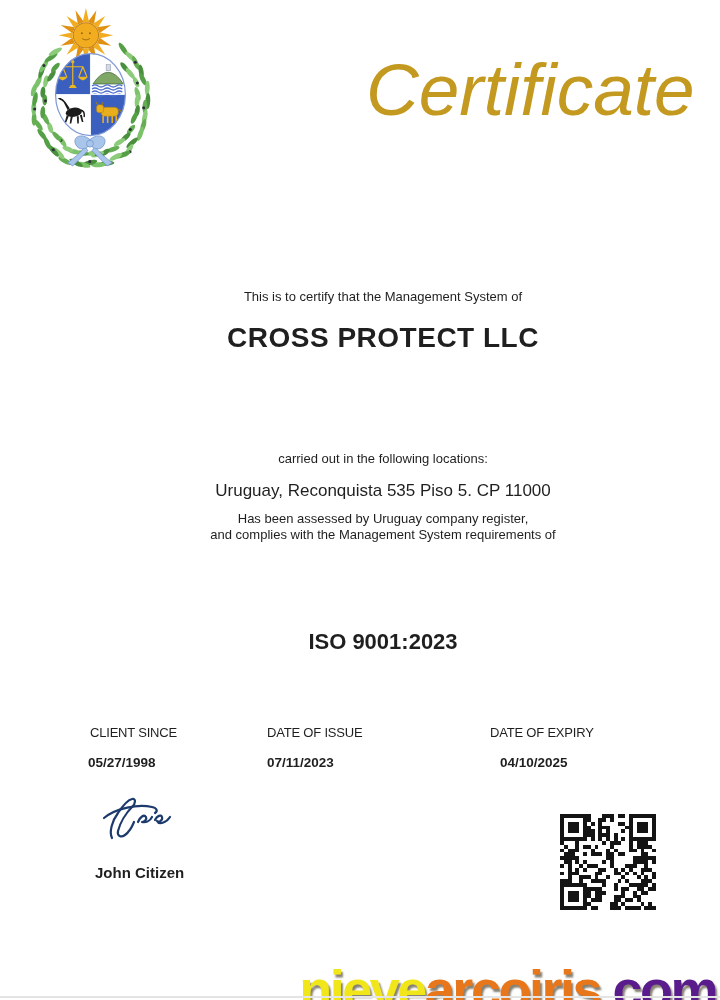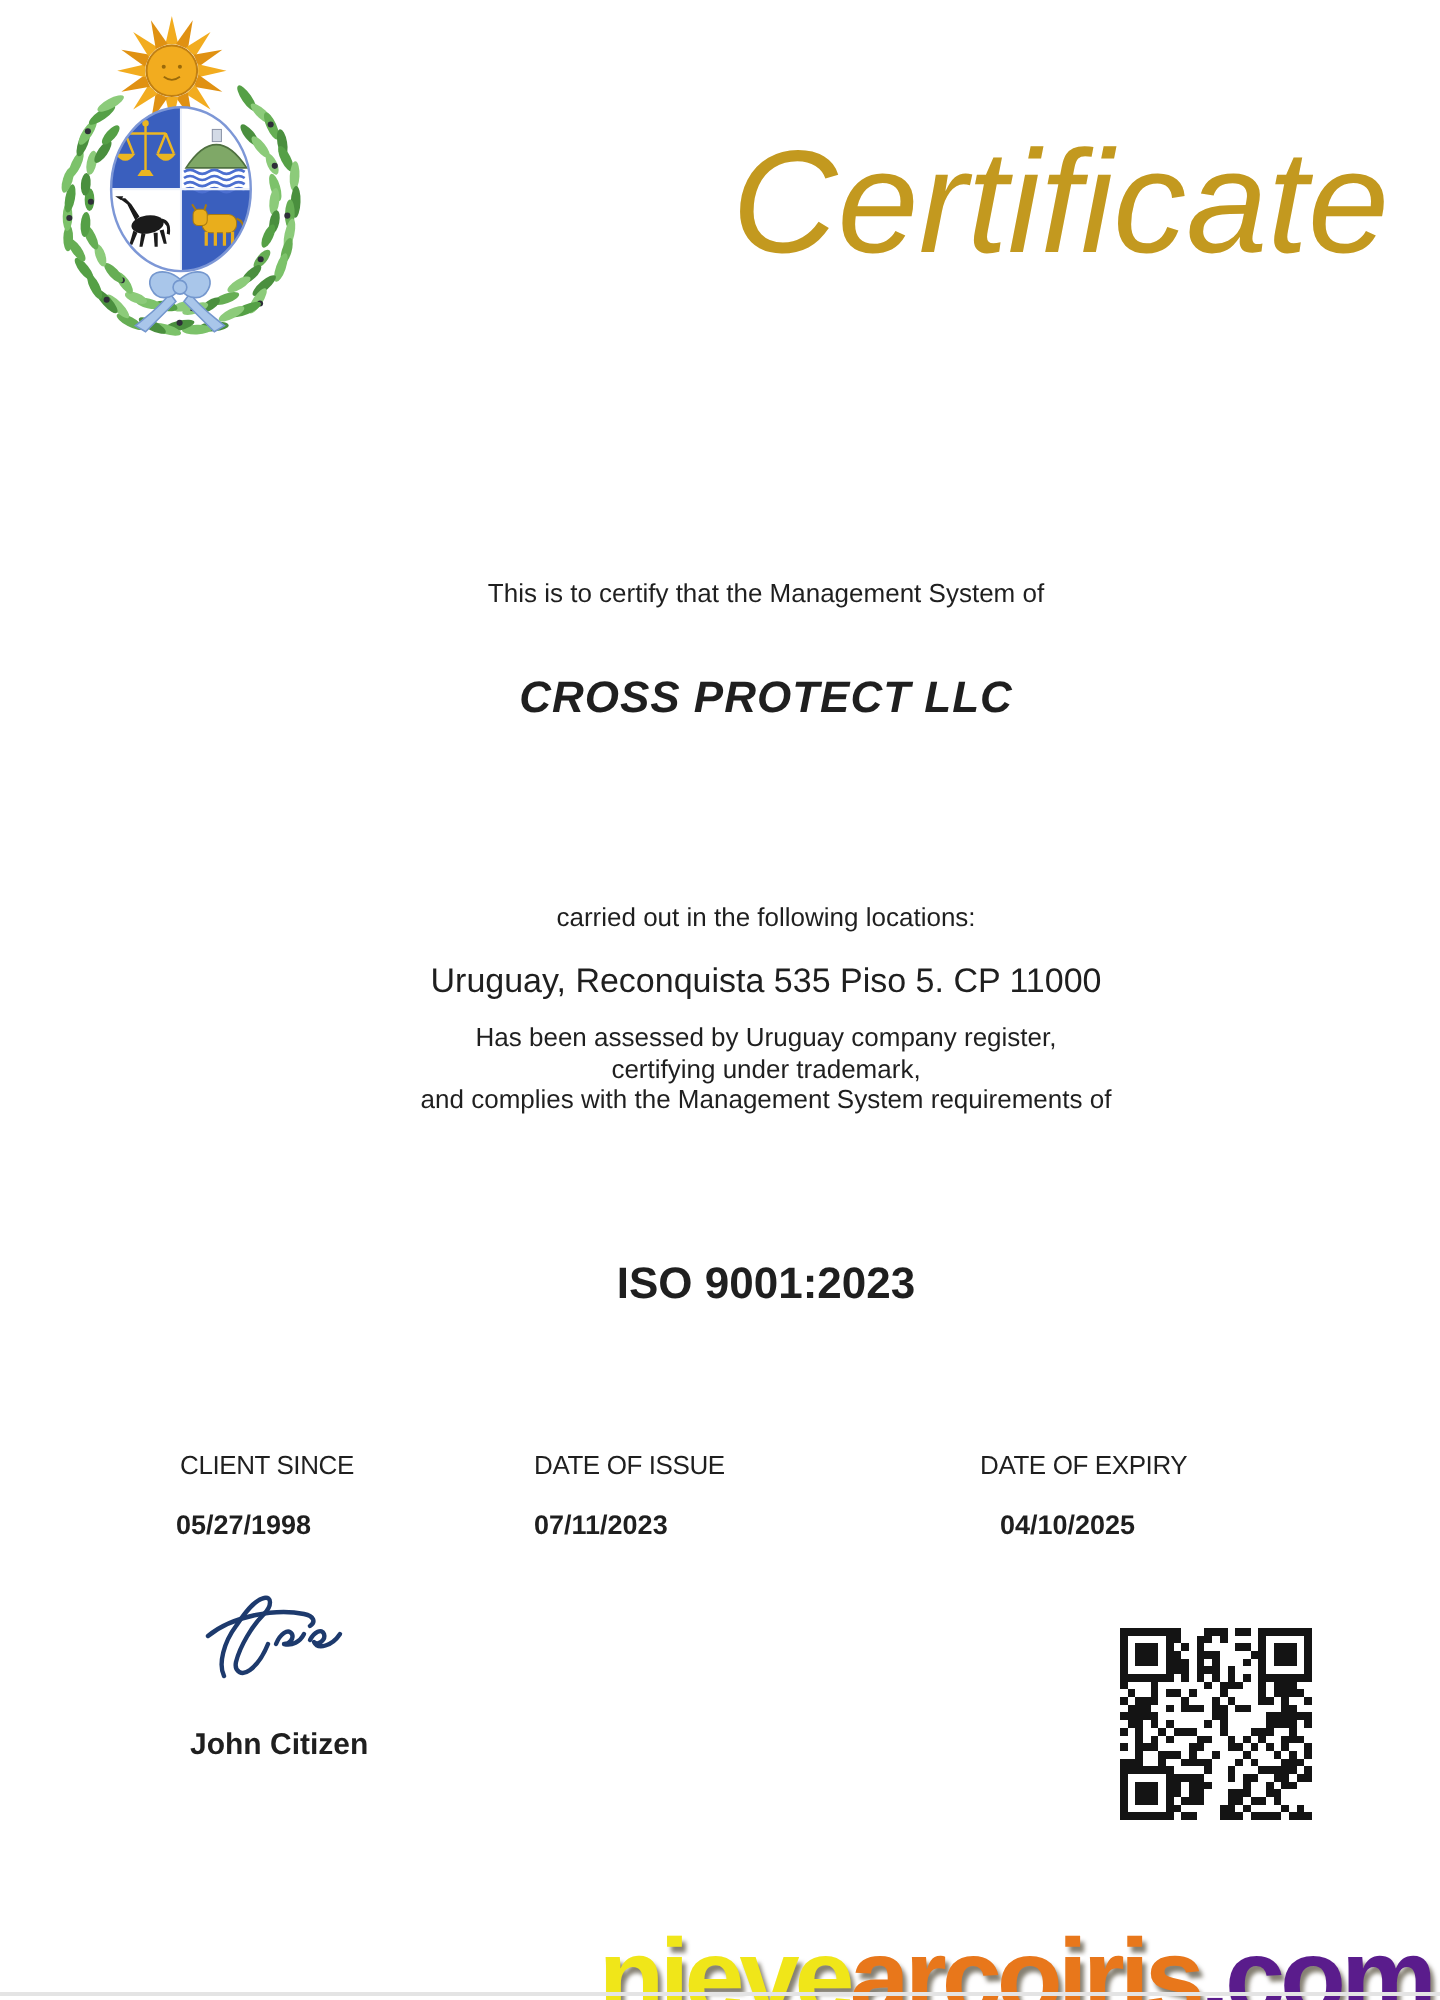--- a/index.html
+++ b/index.html
@@ -3,27 +3,27 @@
 <meta charset="utf-8">
 <style>
   html,body{margin:0;padding:0;background:#fff;}
   .page{
     position:relative;width:720px;height:1000px;background:#fff;overflow:hidden;
     font-family:"Liberation Sans", sans-serif;color:#1f1f1f;
   }
   .abs{position:absolute;}
   .content-center{left:46px;width:674px;text-align:center;}
   .cert-title{
-    left:366px;top:60px;width:348px;
+    left:366px;top:48px;width:348px;
     font-style:italic;font-size:73px;line-height:84px;
     color:var(--title_gold,#C3991F);white-space:nowrap;
   }
   .heading{top:196px;font-size:29px;font-weight:bold;letter-spacing:.5px;}
   .intro{top:289px;font-size:13px;}
-  .company{top:336px;font-size:22px;font-weight:bold;letter-spacing:.5px;font-style:italic;}
+  .company{top:322px;font-size:28px;font-weight:bold;letter-spacing:.5px;}
   .activity{top:374px;font-size:13px;line-height:16px;}
   .loc-lead{top:451px;font-size:13px;}
   .address{top:481px;font-size:17px;}
   .assessment{top:511px;font-size:13px;line-height:15.5px;}
   .standard{top:629px;font-size:22px;font-weight:bold;}
   .detail-label{top:725px;font-size:13px;letter-spacing:-.2px;white-space:nowrap;}
   .detail-value{top:755px;font-size:13.5px;font-weight:bold;white-space:nowrap;}
   .col1l{left:90px;} .col2l{left:267px;} .col3l{left:478px;margin-left:12px;}
   .col1v{left:88px;} .col2v{left:267px;} .col3v{left:500px;}
   .signature{left:96px;top:792px;}
@@ -215,21 +215,20 @@
 
   <div class="abs content-center intro">This is to certify that the Management System of</div>
   <div class="abs content-center company">CROSS PROTECT LLC</div>
 
 
   <div class="abs content-center loc-lead">carried out in the following locations:</div>
   <div class="abs content-center address">Uruguay, Reconquista 535 Piso 5. CP 11000</div>
 
   <div class="abs content-center assessment">
     <div>Has been assessed by Uruguay company register,</div>
-    <div>certifying under trademark,</div>
     <div>and complies with the Management System requirements of</div>
   </div>
 
   <div class="abs content-center standard">ISO 9001:2023</div>
 
   <div class="abs detail-label col1l">CLIENT SINCE</div>
   <div class="abs detail-label col2l">DATE OF ISSUE</div>
   <div class="abs detail-label col3l">DATE OF EXPIRY</div>
   <div class="abs detail-value col1v">05/27/1998</div>
   <div class="abs detail-value col2v">07/11/2023</div>

